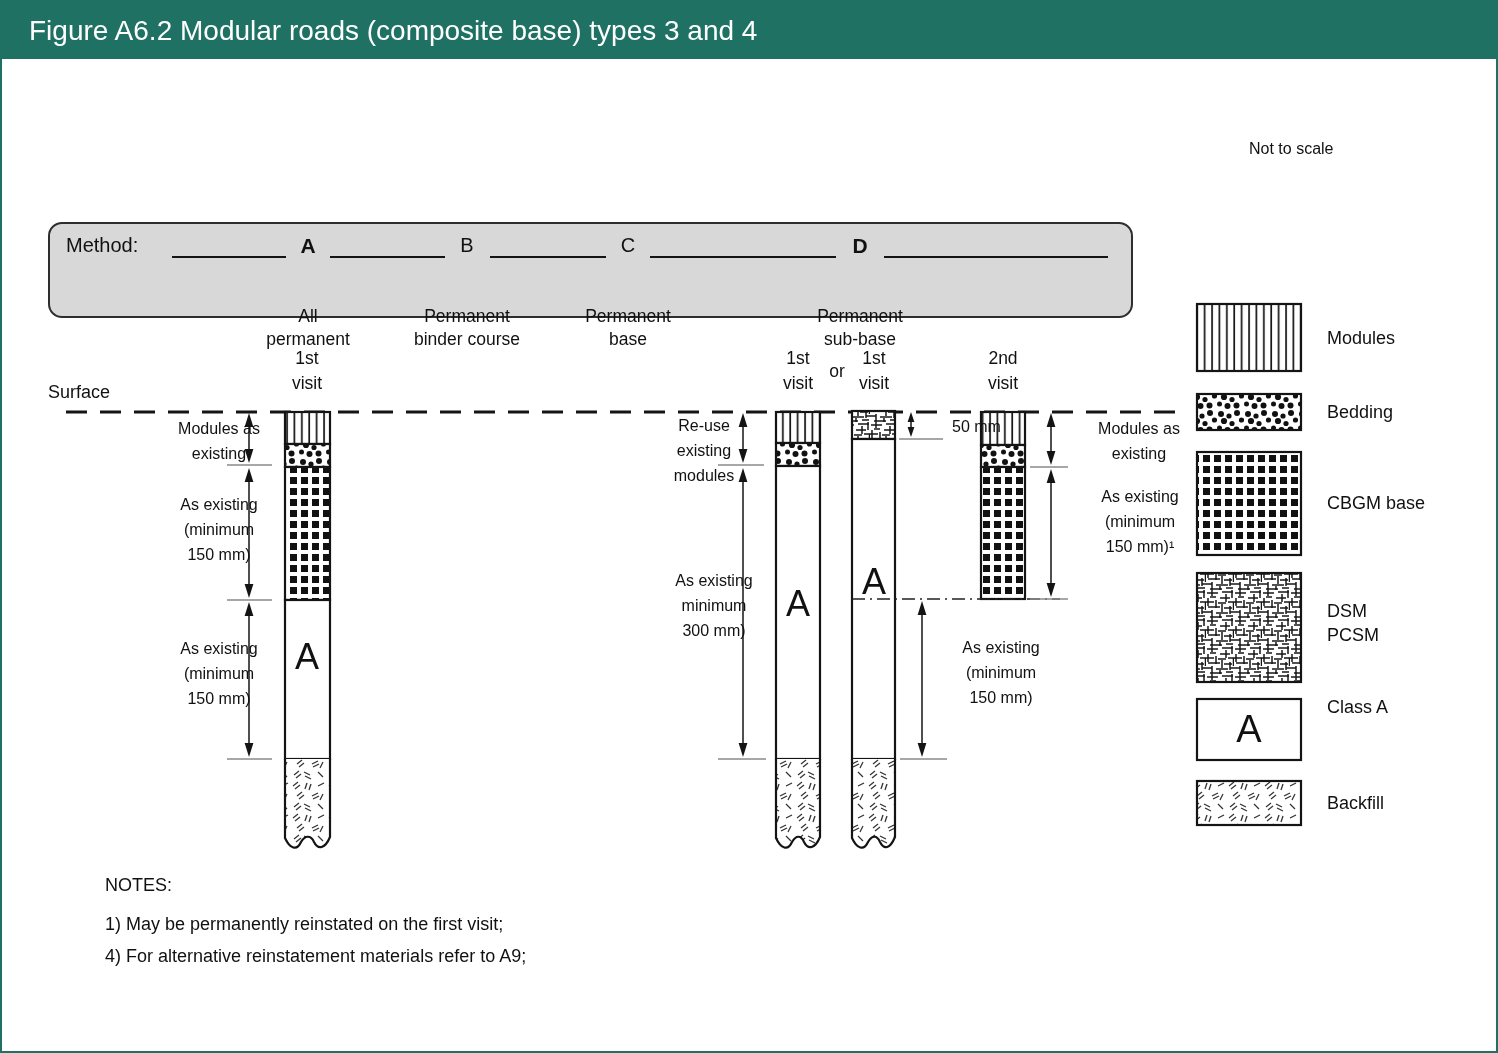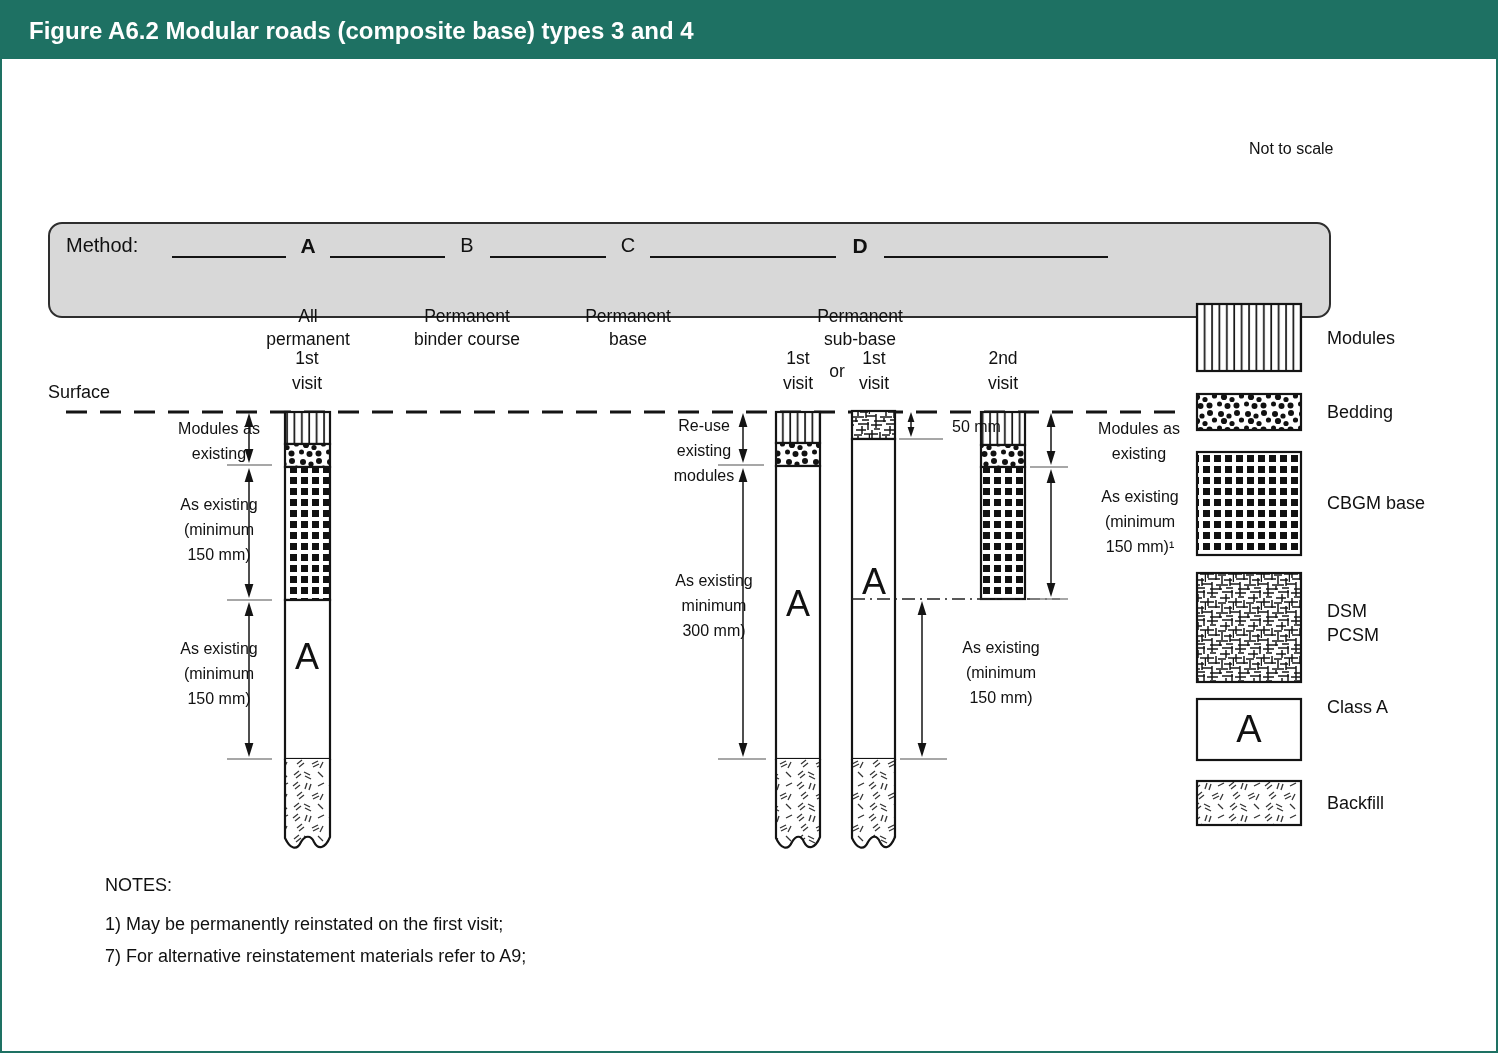--- a/index.html
+++ b/index.html
@@ -12,28 +12,28 @@
     font-family:"Liberation Sans","DejaVu Sans",sans-serif;
     color:#111;
     overflow:hidden;
   }
   .fig-header{
     position:absolute;left:0;top:0;width:100%;height:57px;
     background:#1e7163;
   }
   .fig-title{
     position:absolute;left:27px;top:50%;transform:translateY(-50%);
-    color:#ffffff;font-size:24px;font-weight:700;white-space:nowrap;
+    color:#ffffff;font-size:28px;font-weight:400;white-space:nowrap;
   }
   .scale-note{
     position:absolute;left:1247px;top:138px;font-size:16px;
   }
   
   .method-box{
-    position:absolute;left:46px;top:220px;width:1283px;height:96px;
+    position:absolute;left:46px;top:220px;width:1085px;height:96px;
     background:#d8d8d8;border:2px solid #2e2e2e;border-radius:14px;
     box-sizing:border-box;
   }
   .m-label{position:absolute;left:16px;top:10px;font-size:20px;}
   .m-seg{position:absolute;top:32px;height:2px;background:#141414;}
   .m-letter{position:absolute;top:10px;transform:translateX(-50%);font-size:20px;}
   .m-letter.bold{font-weight:bold;font-size:21px;}
   .m-desc{
     position:absolute;top:47px;transform:translateX(-50%);
     font-size:17.5px;line-height:23px;text-align:center;white-space:pre-line;margin-top:34px;
@@ -311,16 +311,16 @@
   <div class="leg" style="top:410px">Bedding</div>
   <div class="leg" style="top:501px">CBGM base</div>
   <div class="leg" style="top:621px">DSM
 PCSM</div>
   <div class="leg" style="top:705px">Class A</div>
   <div class="leg" style="top:801px">Backfill</div>
 
   <div class="notes">
     <p class="note-heading">NOTES:</p>
     <p class="note-item">1) May be permanently reinstated on the first visit;</p>
-    <p class="note-item">7) For alternative reinstatement materials refer to A9;</p>
+    <p class="note-item">4) For alternative reinstatement materials refer to A9;</p>
   </div>
 
 </div>
 
 </body></html>

